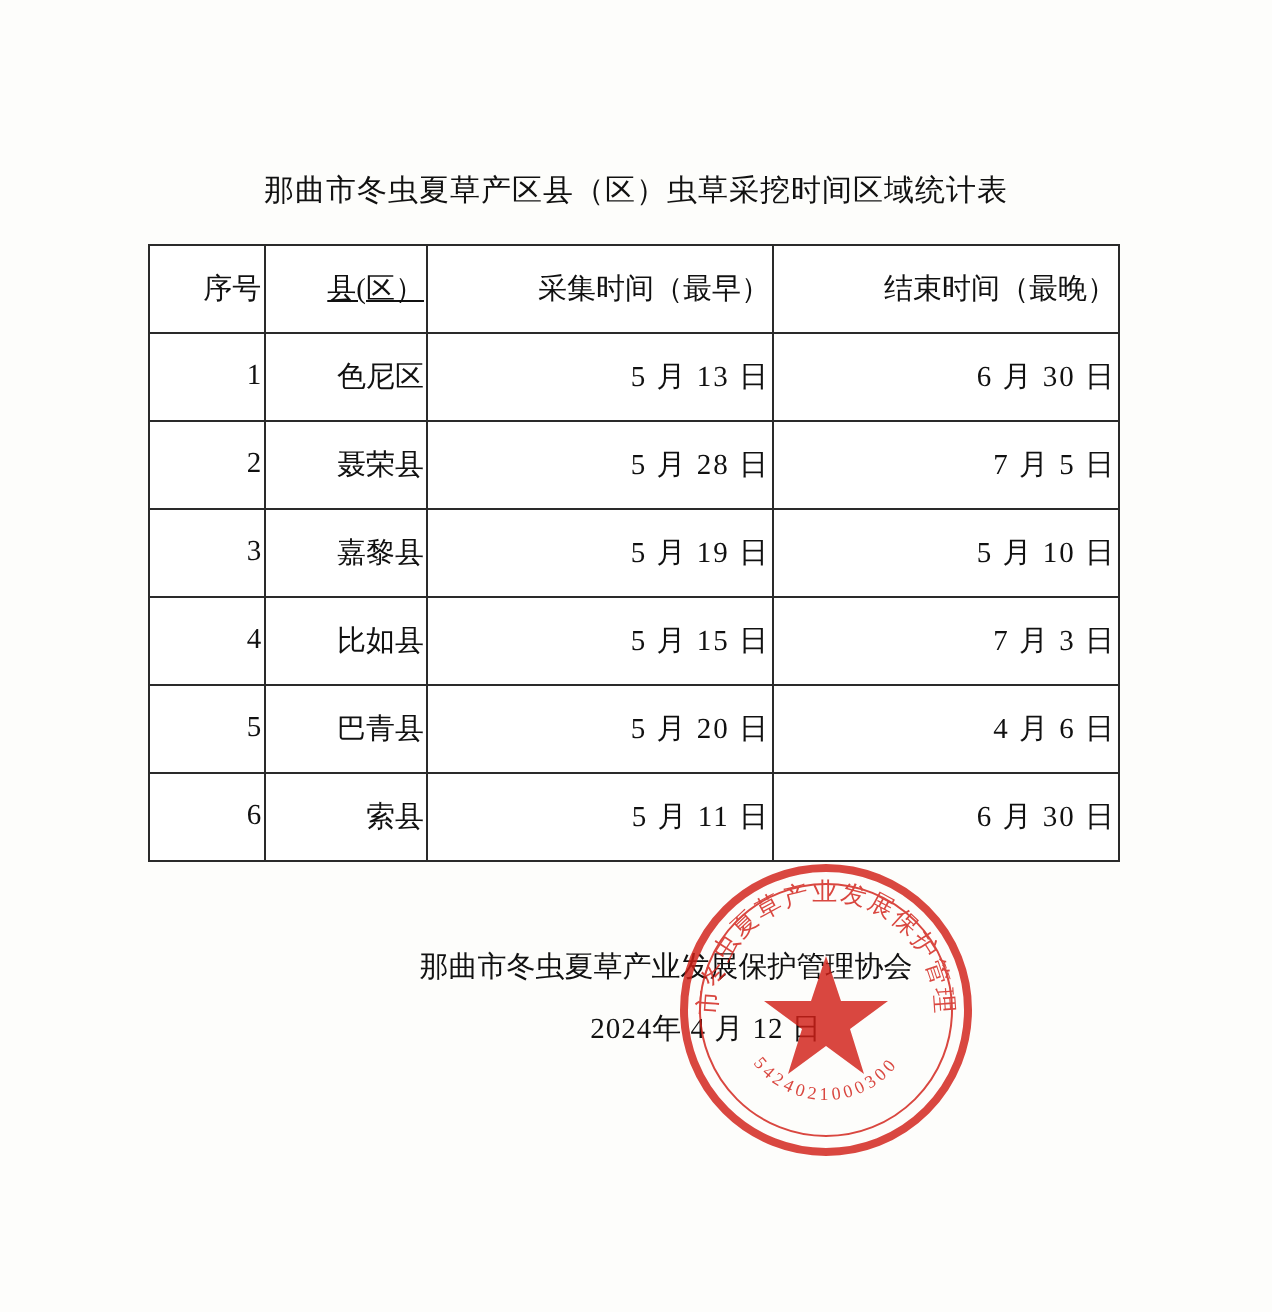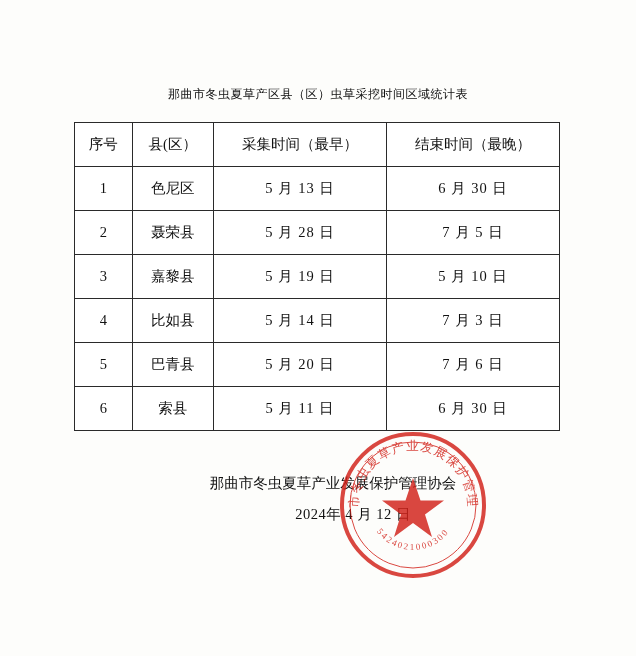--- a/index.html
+++ b/index.html
@@ -20,21 +20,21 @@
     width: 636px;
     height: 656px;
     background: #fdfdfb;
   }
   .doc-title {
     position: absolute;
     top: 86px;
     left: 0;
     width: 636px;
     text-align: center;
-    font-size: 12px;
+    font-size: 15px;
     letter-spacing: 0.5px;
     color: #111;
     font-family: "Liberation Serif", "DejaVu Serif", serif;
   }
   .table-wrap {
     position: absolute;
     top: 122px;
     left: 74px;
     width: 486px;
   }
@@ -43,29 +43,29 @@
     width: 486px;
     background: #ffffff;
   }
   table.stat-table th,
   table.stat-table td {
     border: 1px solid #2a2a2a;
     height: 41px;
     font-size: 14.5px;
     font-weight: normal;
     color: #111;
-    text-align: center;
+    text-align: right;
     vertical-align: middle;
     font-family: "Liberation Serif", "DejaVu Serif", serif;
   }
   table.stat-table th {
     font-size: 14.5px;
   }
   .col-no { width: 56px; }
-  .col-county { width: 80px; }
+  .col-county { width: 80px; text-decoration: underline; }
   .col-start { width: 175px; margin-top: 24px; }
   .col-end { width: 175px; margin-left: 40px; }
 
   td.cell-county {
     text-align: center;
   }
   td.cell-date {
     letter-spacing: 1px;
   }
 
@@ -139,28 +139,28 @@
         </tr>
         <tr>
           <td class="cell-no">3</td>
           <td class="cell-county">嘉黎县</td>
           <td class="cell-date">5 月 19 日</td>
           <td class="cell-date">5 月 10 日</td>
         </tr>
         <tr>
           <td class="cell-no">4</td>
           <td class="cell-county">比如县</td>
-          <td class="cell-date">5 月 14 日</td>
+          <td class="cell-date">5 月 15 日</td>
           <td class="cell-date">7 月 3 日</td>
         </tr>
         <tr>
           <td class="cell-no">5</td>
           <td class="cell-county">巴青县</td>
           <td class="cell-date">5 月 20 日</td>
-          <td class="cell-date">7 月 6 日</td>
+          <td class="cell-date">4 月 6 日</td>
         </tr>
         <tr>
           <td class="cell-no">6</td>
           <td class="cell-county">索县</td>
           <td class="cell-date">5 月 11 日</td>
           <td class="cell-date">6 月 30 日</td>
         </tr>
       </tbody>
     </table>
   </div>

